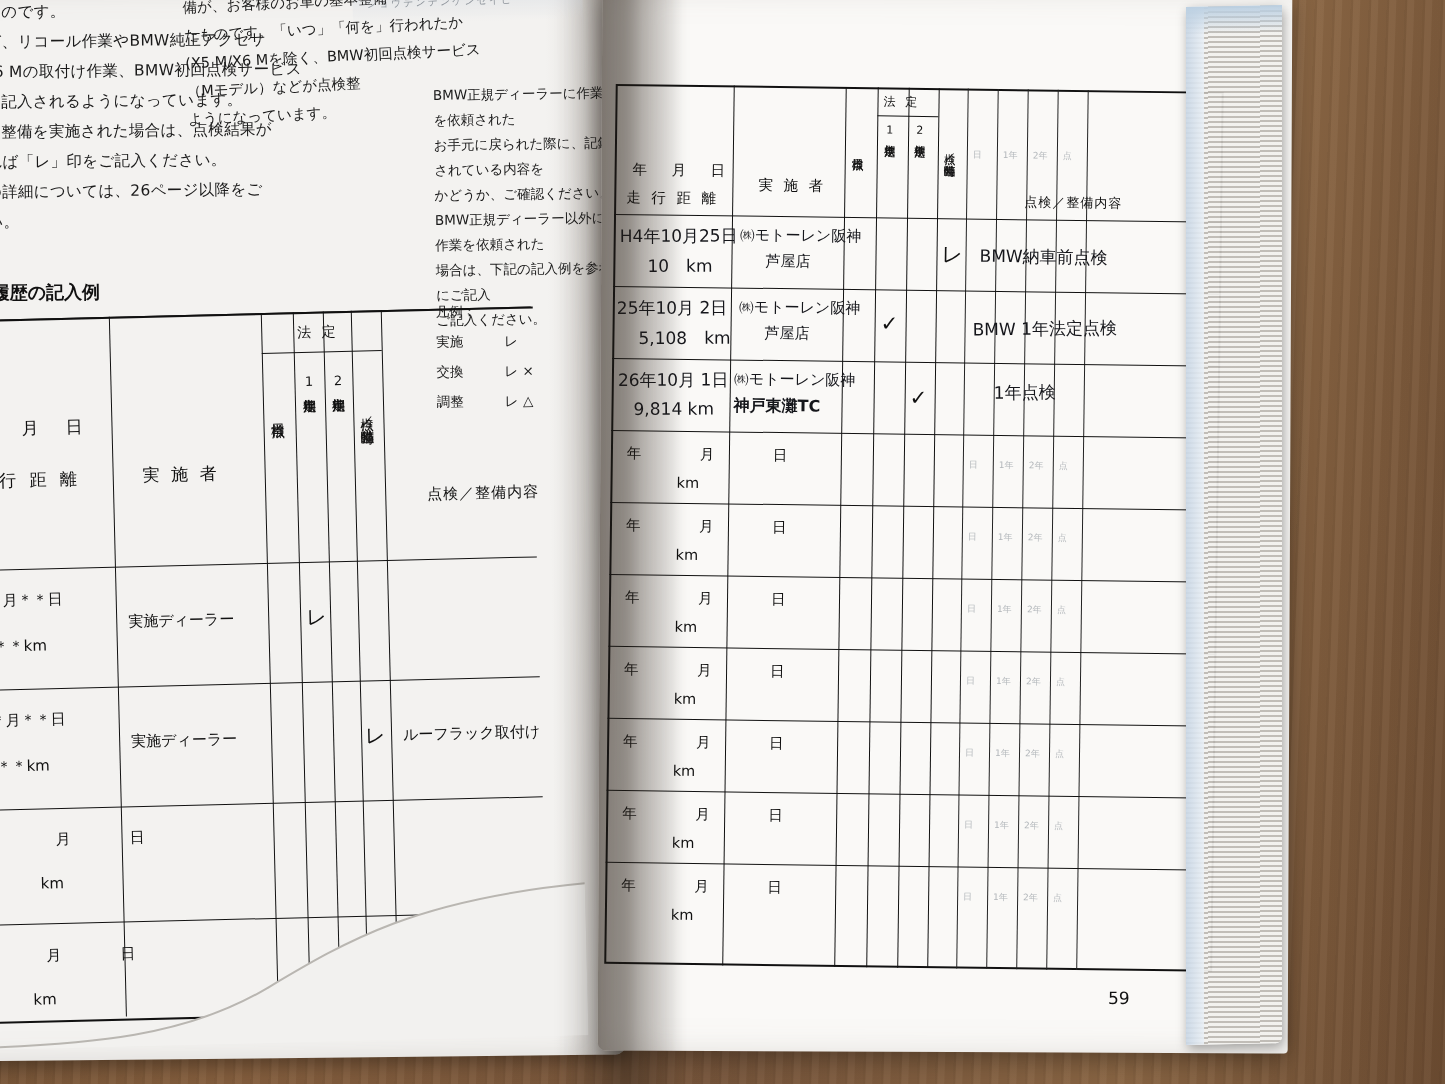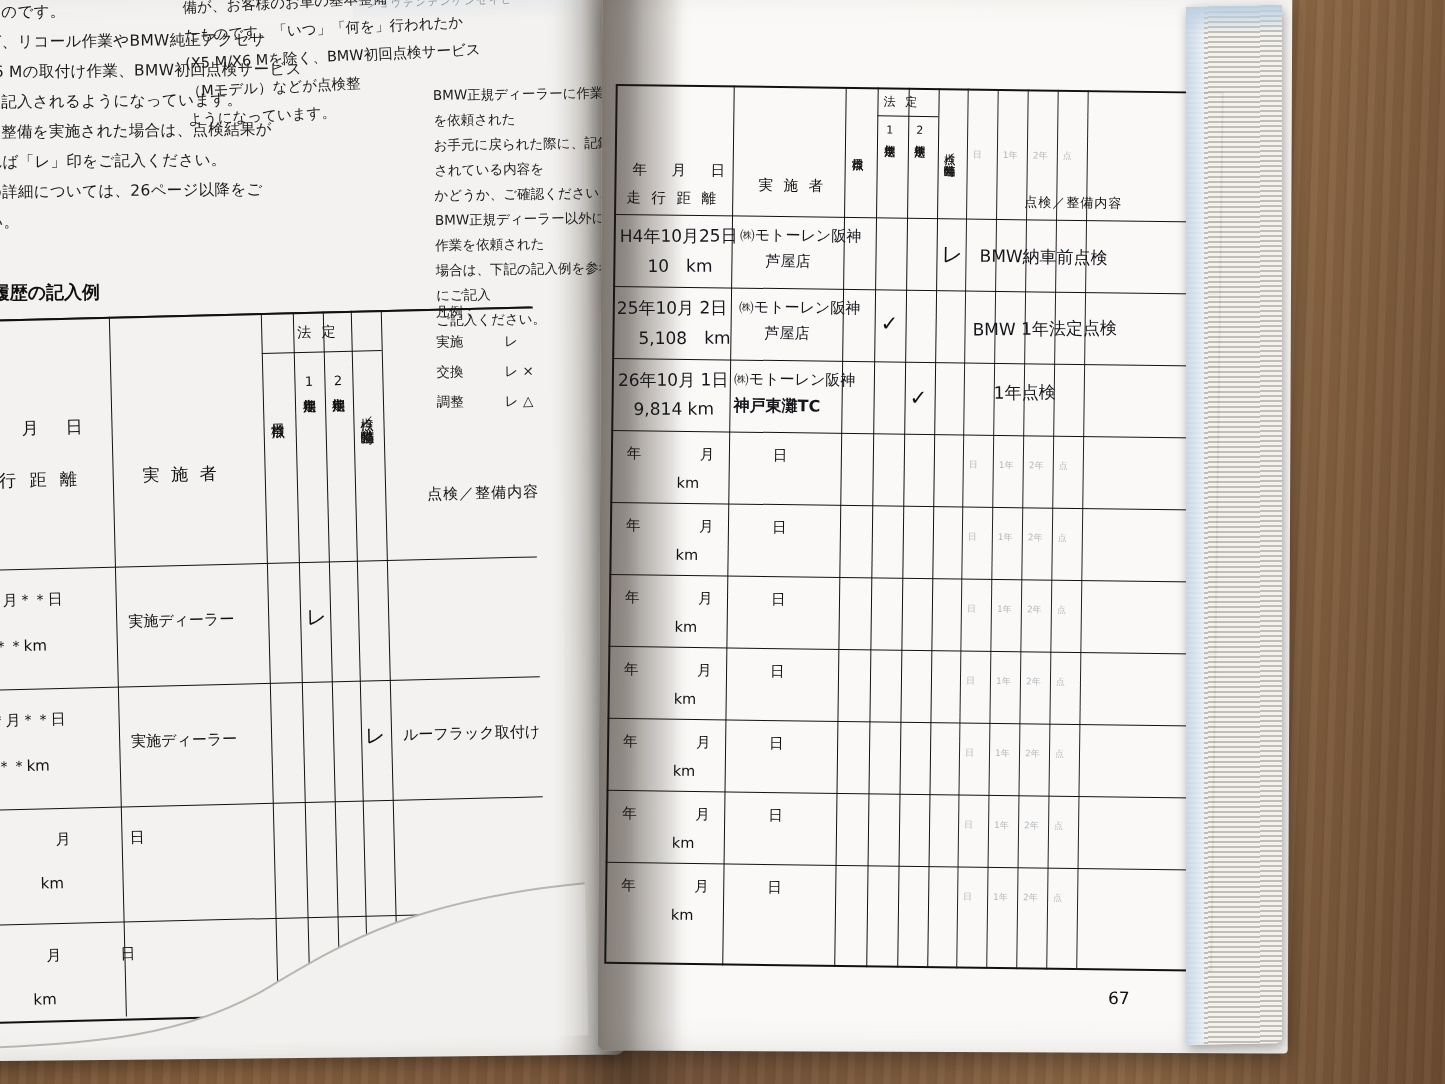--- a/index.html
+++ b/index.html
@@ -381,14 +381,14 @@
     </div>
   </div>
 
   <div class="shadowband"></div>
 
   <div class="edge">
     <div class="tint"></div>
     <div class="tint2"></div>
   </div>
 
-  <div class="pageno">67</div>
+  <div class="pageno">59</div>
 </div>
 
 </body></html>

